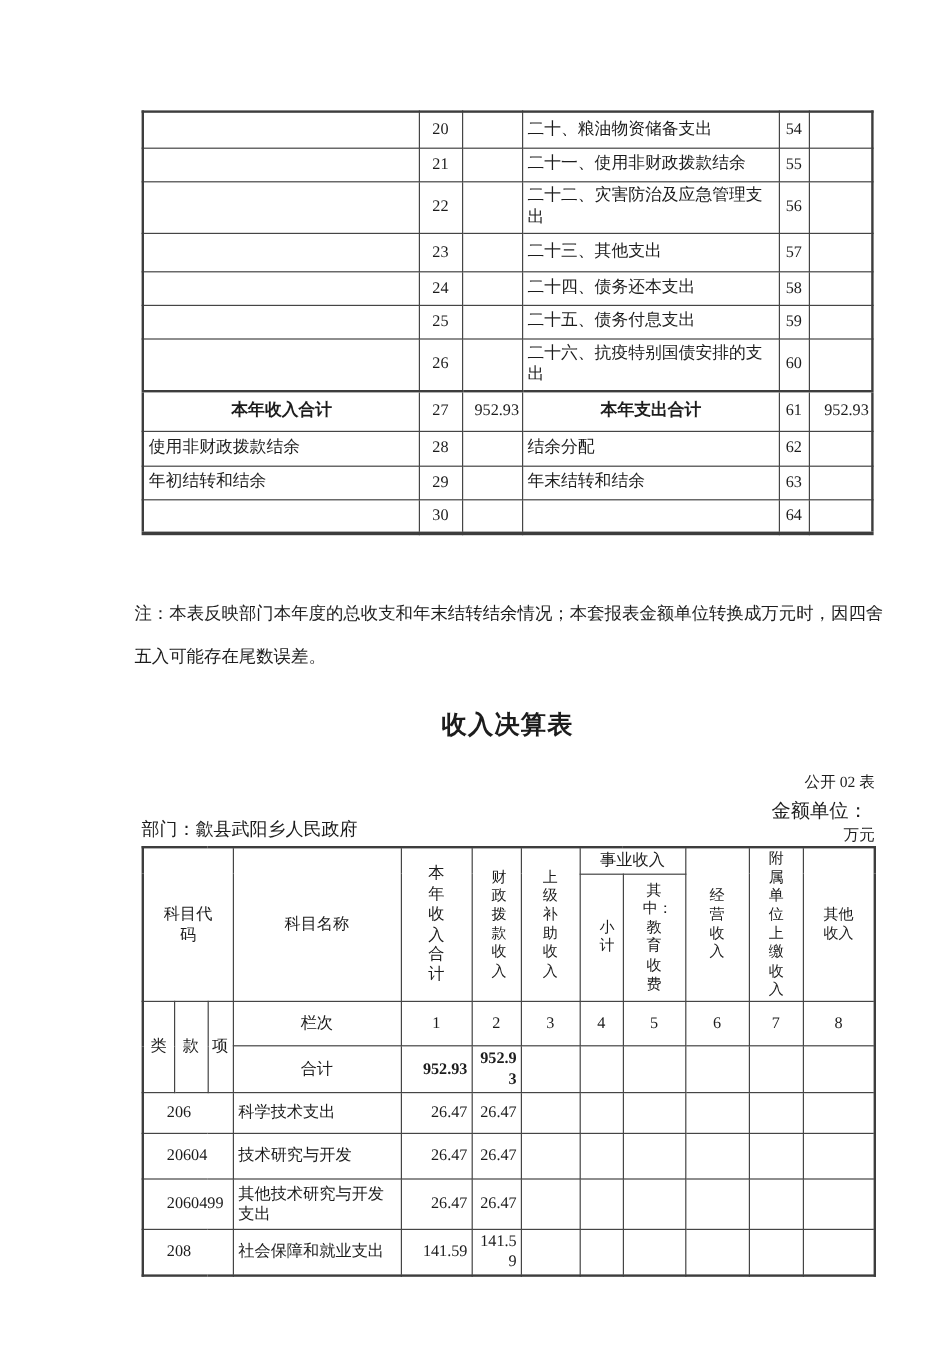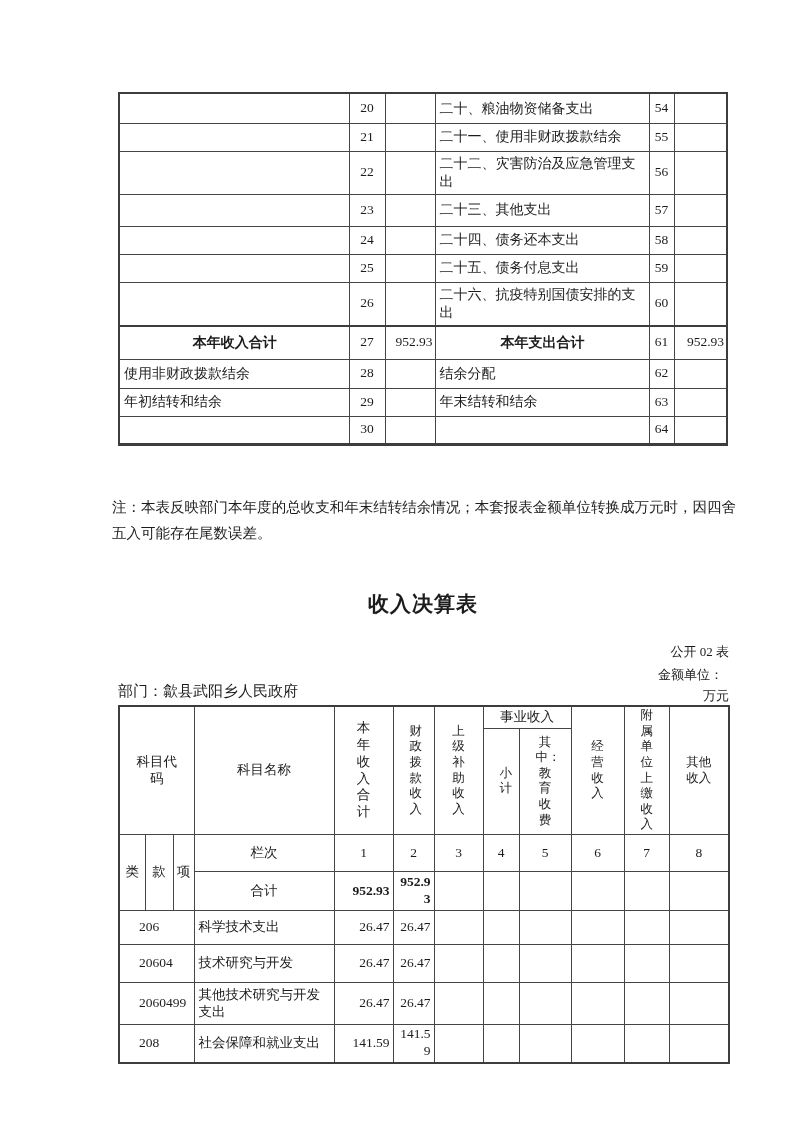--- a/index.html
+++ b/index.html
@@ -43,40 +43,40 @@
   .balance-wrap tr.total-row td.item { text-align: center; font-weight: bold; }
   .balance-wrap tr.section-total td { border-top: 2px solid #3d3d3d; }
 
   
   .note {
     position: absolute;
     left: 112px;
     top: 494px;
     width: 624px;
     font-size: 14.5px;
-    line-height: 26px;
+    line-height: 36px;
     text-align: justify;
   }
 
   
   .title2 {
     position: absolute;
     left: 118px;
     top: 590px;
     width: 610px;
     text-align: center;
     font-family: "Liberation Sans", "DejaVu Sans", sans-serif;
     font-size: 21px;
     font-weight: bold;
     letter-spacing: 1px;
   }
 
   
   .meta-code   { position: absolute; right: 64px; top: 643px; font-size: 13px; }
-  .meta-unit   { position: absolute; right: 70px; top: 666px; font-size: 13px; }
+  .meta-unit   { position: absolute; right: 70px; top: 666px; font-size: 16px; }
   .meta-wan    { position: absolute; right: 64px; top: 687px; font-size: 13px; }
   .meta-dept   { position: absolute; left: 118px; top: 682px; font-size: 15px; }
 
   
   .income-wrap {
     position: absolute;
     left: 118px;
     top: 705px;
     width: 610px;
   }

